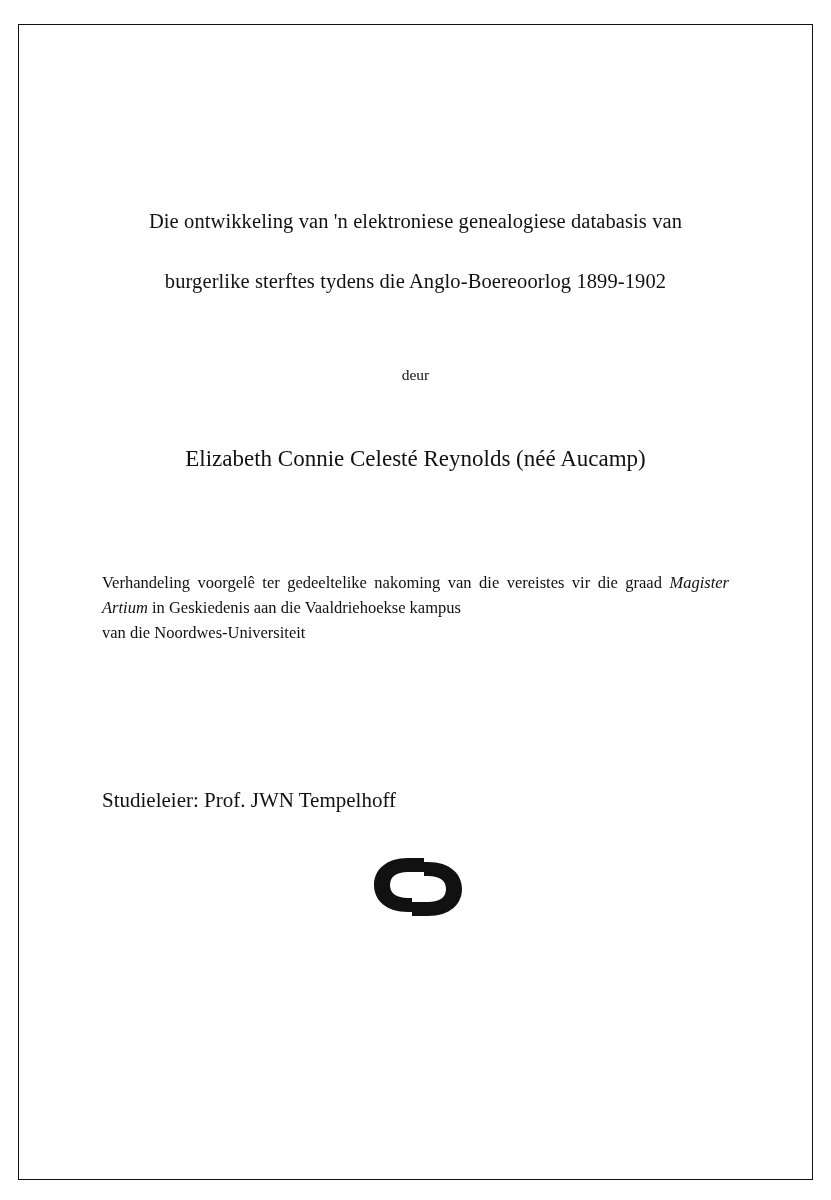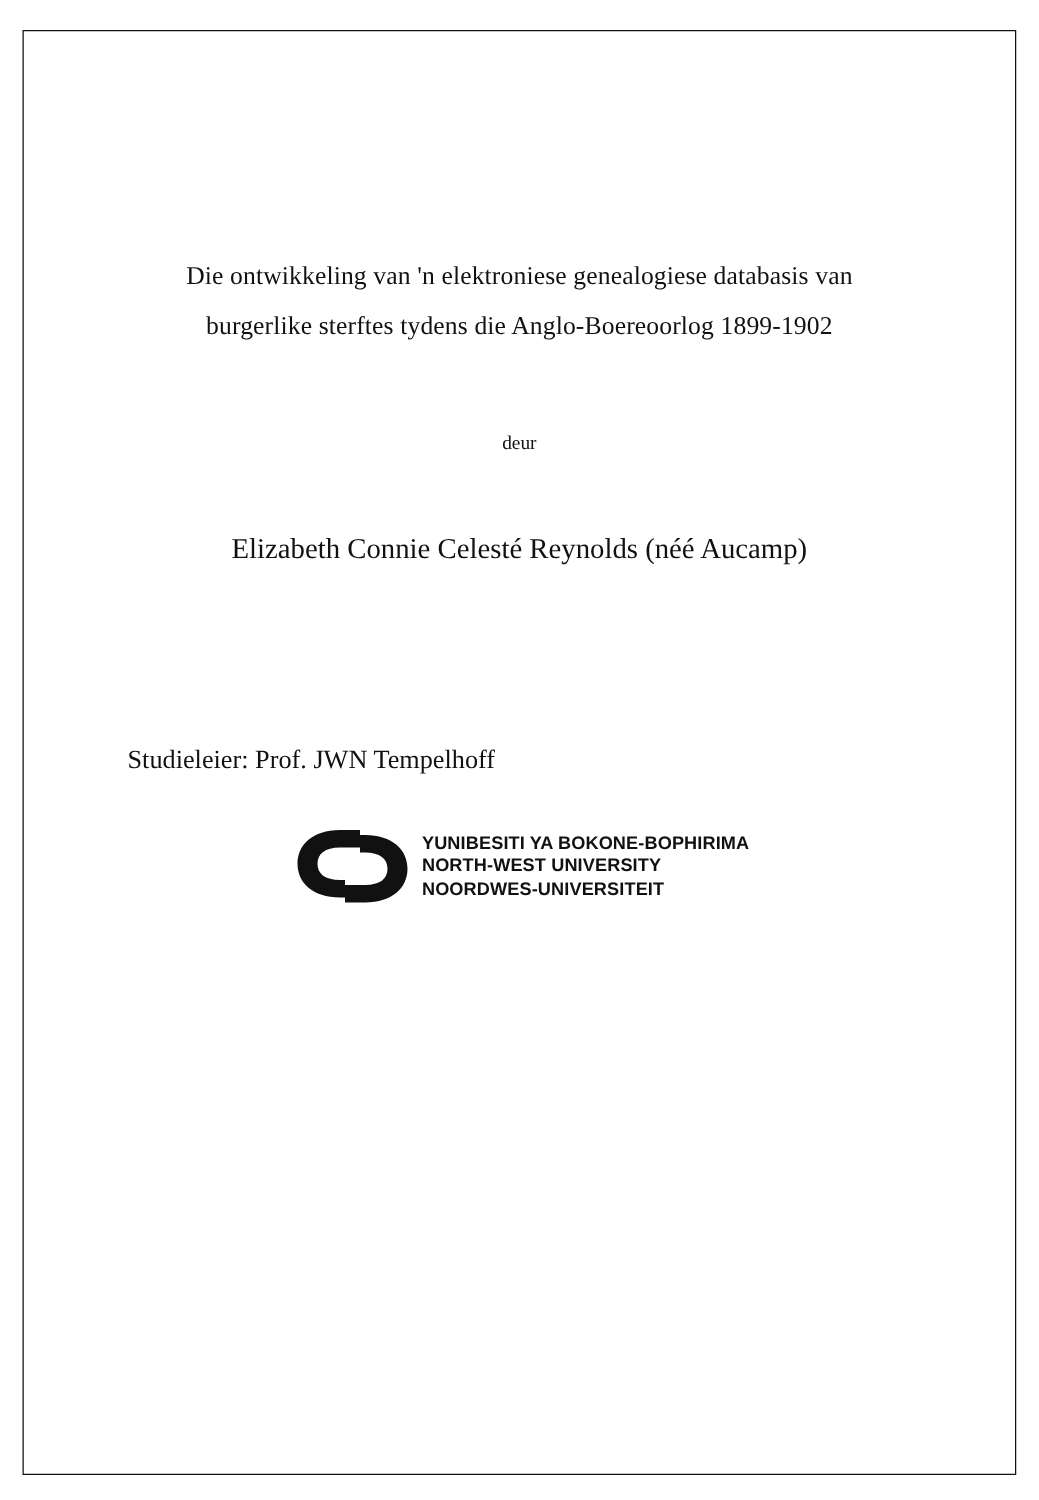--- a/index.html
+++ b/index.html
@@ -42,20 +42,21 @@
   .title-block {
     margin-top: 178px;
     text-align: center;
     font-size: 20.5px;
     line-height: 1.95;
     letter-spacing: 0.1px;
   }
   .title-line {
     display: block;
     white-space: nowrap;
+    margin-top: 20px;
   }
   .deur {
     margin-top: 64px;
     text-align: center;
     font-size: 15.5px;
   }
   .author {
     margin-top: 62px;
     text-align: center;
     font-size: 23px;
@@ -118,32 +119,32 @@
 
     <div class="title-block">
       <span class="title-line">Die ontwikkeling van 'n elektroniese genealogiese databasis van</span>
       <span class="title-line">burgerlike sterftes tydens die Anglo-Boereoorlog 1899-1902</span>
     </div>
 
     <div class="deur">deur</div>
 
     <div class="author">Elizabeth Connie Celesté Reynolds (néé Aucamp)</div>
 
+    <div class="abstract-block">
+      <span>Verhandeling voorgelê ter gedeeltelike nakoming van die vereistes vir die</span>
+      <span>graad </span><i>Magister Artium</i><span> in Geskiedenis aan die Vaaldriehoekse kampus</span>
+      <div class="last-line">van die Noordwes-Universiteit</div>
+    </div>
 
     <div class="supervisor-block">
       <span class="supervisor-line">Studieleier: Prof. JWN Tempelhoff</span>
     </div>
 
     <div class="logo-row">
       <svg class="logo-mark" viewBox="0 0 96 66" aria-hidden="true">
         <path d="M40 4 C18 4 6 16 6 31 C6 46 18 58 40 58 L44 58 L44 44 L40 44 C28 44 22 39 22 31 C22 23 28 18 40 18 L56 18 L56 4 Z" fill="#111111"></path>
         <path d="M56 8 L56 22 L60 22 C72 22 78 27 78 35 C78 43 72 48 60 48 L44 48 L44 62 L60 62 C82 62 94 50 94 35 C94 20 82 8 60 8 Z" fill="#111111"></path>
         <rect x="40" y="26" width="22" height="14" fill="#ffffff"></rect>
       </svg>
-      <div class="logo-text">
-        <span>YUNIBESITI YA BOKONE-BOPHIRIMA</span>
-        <span>NORTH-WEST UNIVERSITY</span>
-        <span>NOORDWES-UNIVERSITEIT</span>
-      </div>
     </div>
 
   </div>
 </div>
 
 </body></html>

